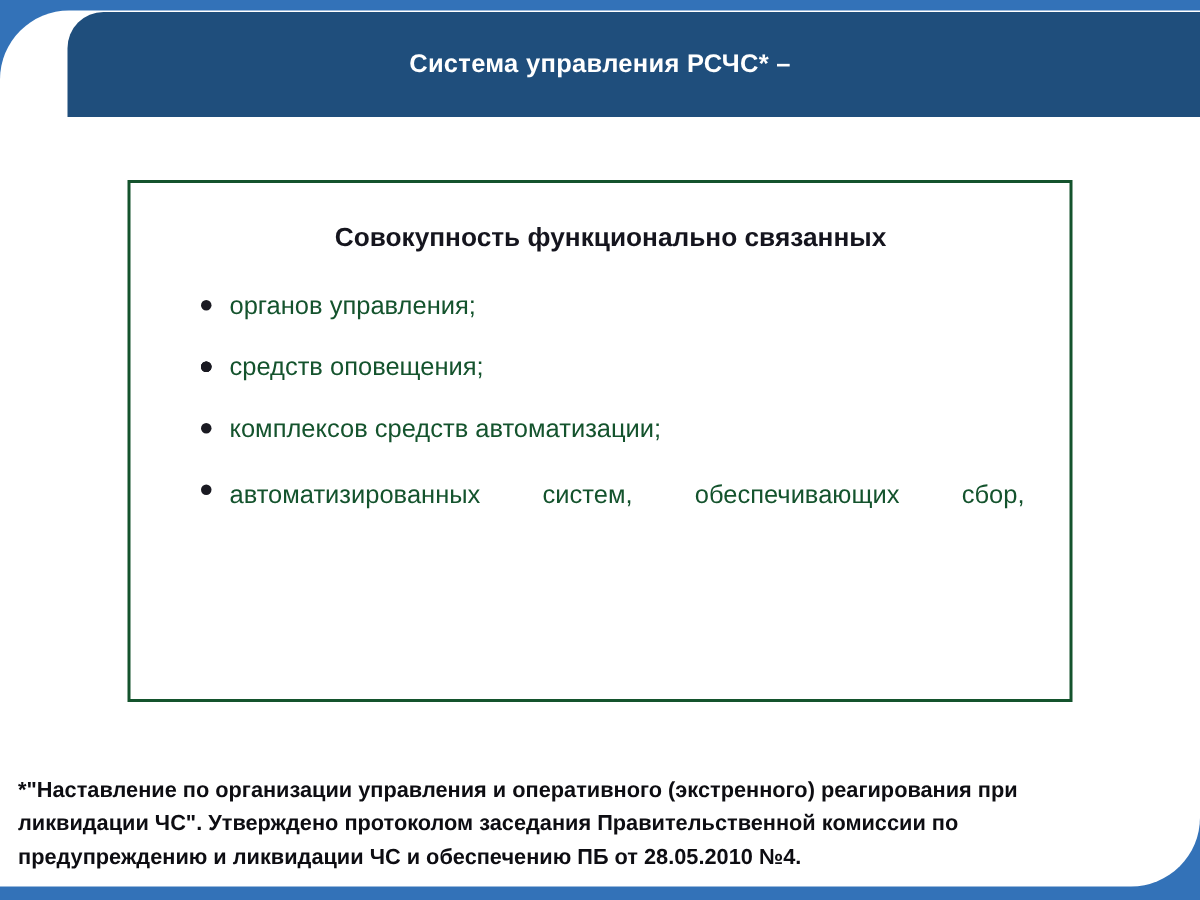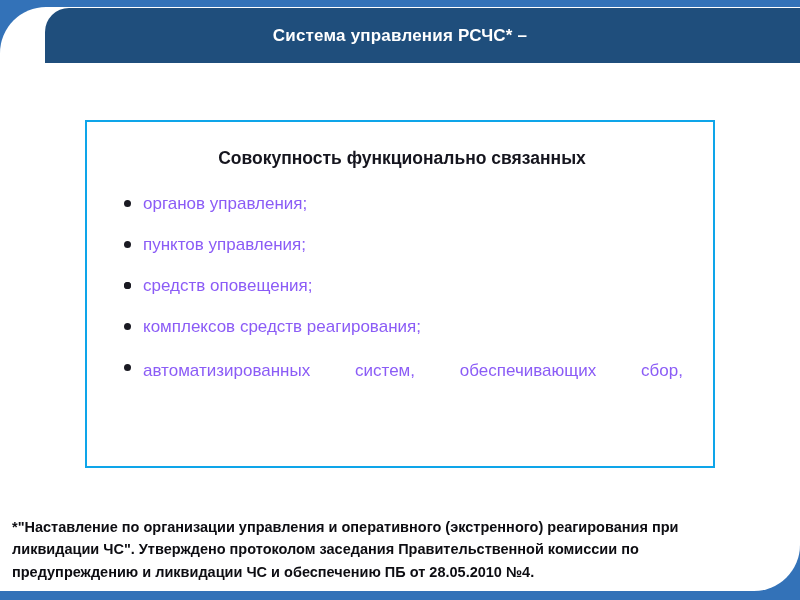--- a/index.html
+++ b/index.html
@@ -14,60 +14,60 @@
   .paper {
     position: absolute;
     left: 0; top: 7px; right: 0; bottom: 9px;
     background: #ffffff;
     border-top-left-radius: 46px;
     border-bottom-right-radius: 46px;
   }
   .header-bar {
     position: absolute;
     left: 45px; top: 1px; right: 0;
-    height: 55px;
+    height: 70px;
     background: #1f4e7c;
     border-top-left-radius: 24px;
     display: flex;
     align-items: center;
     justify-content: center;
     padding-right: 45px;
     box-sizing: border-box;
   }
   .header-title {
     color: #ffffff;
     font-weight: 700;
     font-size: 17px;
     letter-spacing: 0.2px;
   }
   .definition-box {
     position: absolute;
     left: 85px; top: 113px;
     width: 630px; height: 348px;
     background: #ffffff;
-    border: 2px solid #0ea5e9;
+    border: 2px solid #14532d;
     box-sizing: border-box;
-    padding: 26px 30px 0 34px;
+    padding: 26px 30px 0 44px;
   }
   .definition-heading {
     text-align: center;
     font-weight: 700;
     font-size: 17.5px;
     color: #15151e;
   }
   ul.bullet-list {
     list-style: none;
     margin: 24px 0 0 0;
     padding: 0;
   }
   .bullet-list li {
     position: relative;
     padding-left: 22px;
     font-size: 17px;
-    color: #8b5cf6;
+    color: #14532d;
     line-height: 1.3;
     margin-bottom: 19px;
   }
   .bullet-dot {
     position: absolute;
     left: 3px; top: 7px;
     width: 7px; height: 7px;
     border-radius: 50%;
     background: #1a1a22;
   }
@@ -107,32 +107,31 @@
     <div class="definition-box">
       <div class="definition-heading">Совокупность функционально связанных</div>
 
       <ul class="bullet-list">
         <li>
           <span class="bullet-dot"></span>
           <span>органов управления;</span>
         </li>
         <li>
           <span class="bullet-dot"></span>
-          <span>пунктов управления;</span>
         </li>
         <li>
           <span class="bullet-dot"></span>
         </li>
         <li>
           <span class="bullet-dot"></span>
           <span>средств оповещения;</span>
         </li>
         <li>
           <span class="bullet-dot"></span>
-          <span>комплексов средств реагирования;</span>
+          <span>комплексов средств автоматизации;</span>
         </li>
         <li class="last">
           <span class="bullet-dot"></span>
           <span class="l1">автоматизированных систем, обеспечивающих сбор,</span>
         </li>
       </ul>
     </div>
 
     <div class="footnote">*"Наставление по организации управления и оперативного (экстренного) реагирования при ликвидации ЧС". Утверждено протоколом заседания Правительственной комиссии по предупреждению и ликвидации ЧС и обеспечению ПБ от 28.05.2010 №4.</div>
 

